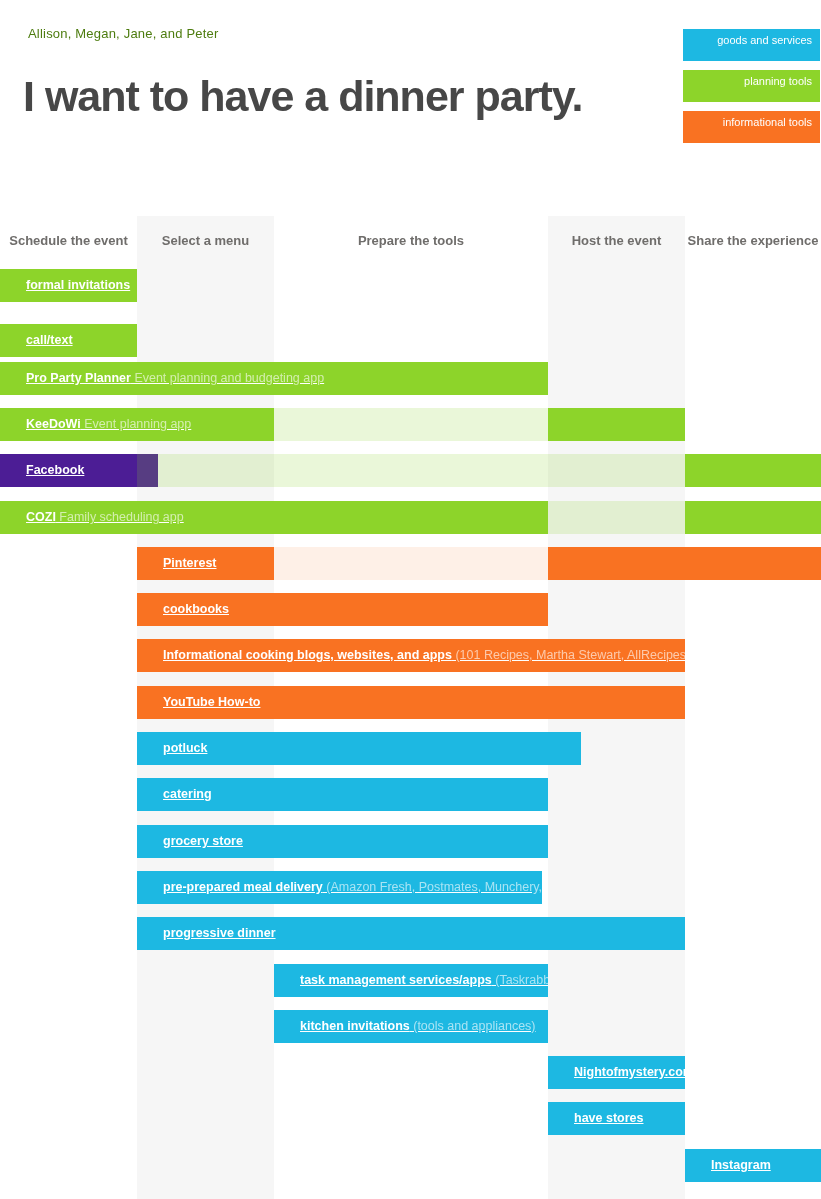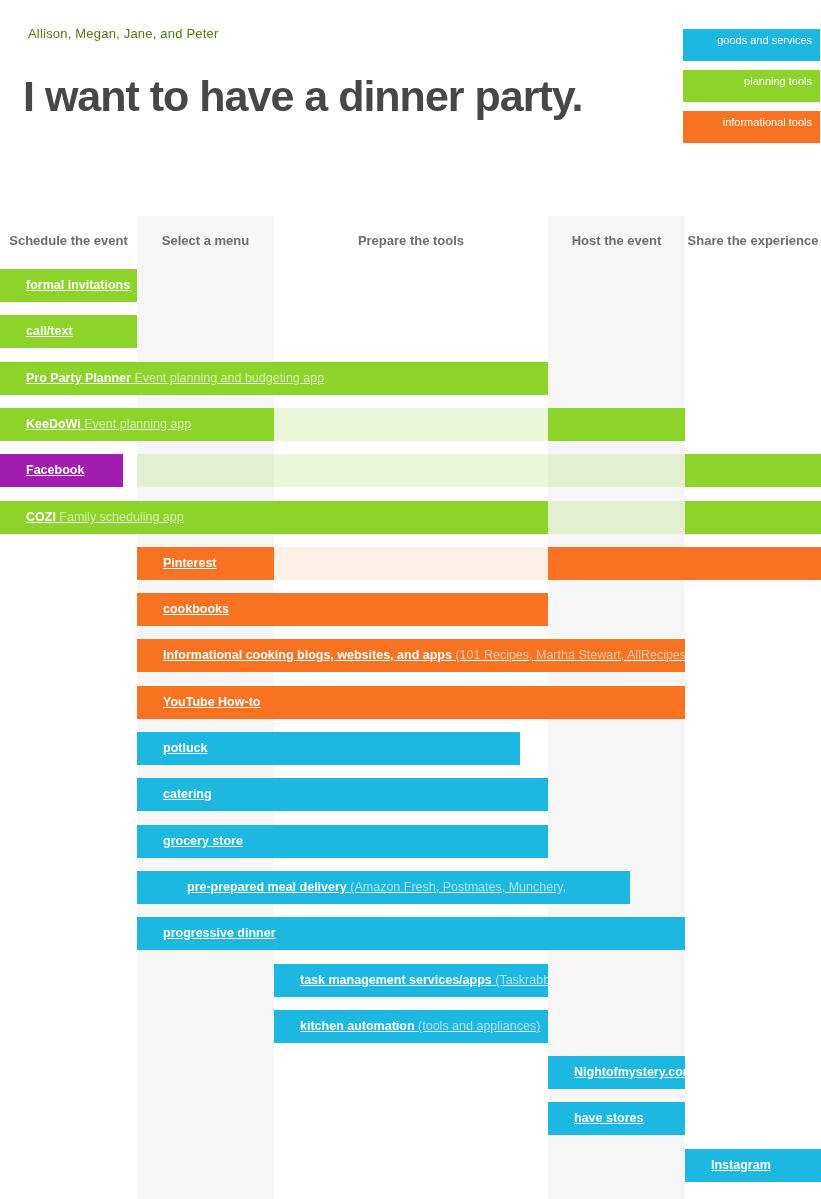--- a/index.html
+++ b/index.html
@@ -56,38 +56,38 @@
       <div class="col-header" style="left: 548px; width: 137px;">Host the event</div>
       <div class="col-header" style="left: 685px; width: 136px;">Share the experience</div>
     </div>
   <div id="bars">
       <div class="bar-row" style="top: 269px;">
         <div class="seg" style="left: 0px; width: 137px; background: rgb(141, 212, 42);">
           <span class="txt"><span class="lbl">formal invitations</span></span>
         </div>
       </div>
       <div class="bar-row" style="top: 315px;">
-        <div class="seg" style="left: 0px; width: 137px; background: rgb(141, 212, 42);">
+        <div class="seg" style="left: 0px; width: 137px; background: rgb(141, 212, 42); margin-top: 9px;">
           <span class="txt"><span class="lbl">call/text</span></span>
         </div>
       </div>
       <div class="bar-row" style="top: 362px;">
         <div class="seg" style="left: 0px; width: 548px; background: rgb(141, 212, 42);">
           <span class="txt"><span class="lbl">Pro Party Planner</span><span class="sub"> Event planning and budgeting app</span></span>
         </div>
       </div>
       <div class="bar-row" style="top: 408px;">
         <div class="seg" style="left: 0px; width: 274px; background: rgb(141, 212, 42);">
           <span class="txt"><span class="lbl">KeeDoWi</span><span class="sub"> Event planning app</span></span>
         </div>
         <div class="seg" style="left: 274px; width: 274px; background: rgba(141, 212, 42, 0.18);"></div>
         <div class="seg" style="left: 548px; width: 137px; background: rgb(141, 212, 42);"></div>
       </div>
       <div class="bar-row" style="top: 454px;">
-        <div class="seg" style="left: 0px; width: 123px; background: #a21caf;">
+        <div class="seg" style="left: 0px; width: 158px; background: #4c1d95;">
           <span class="txt"><span class="lbl">Facebook</span></span>
         </div>
         <div class="seg" style="left: 137px; width: 548px; background: rgba(141, 212, 42, 0.18);"></div>
         <div class="seg" style="left: 685px; width: 136px; background: rgb(141, 212, 42);"></div>
       </div>
       <div class="bar-row" style="top: 501px;">
         <div class="seg" style="left: 0px; width: 548px; background: rgb(141, 212, 42);">
           <span class="txt"><span class="lbl">COZI</span><span class="sub"> Family scheduling app</span></span>
         </div>
         <div class="seg" style="left: 548px; width: 137px; background: rgba(141, 212, 42, 0.18);"></div>
@@ -109,52 +109,52 @@
         <div class="seg" style="left: 137px; width: 548px; background: rgb(249, 114, 34);">
           <span class="txt"><span class="lbl">Informational cooking blogs, websites, and apps</span><span class="sub"> (101 Recipes, Martha Stewart, AllRecipes.com, Tender,</span></span>
         </div>
       </div>
       <div class="bar-row" style="top: 686px;">
         <div class="seg" style="left: 137px; width: 548px; background: rgb(249, 114, 34);">
           <span class="txt"><span class="lbl">YouTube How-to</span></span>
         </div>
       </div>
       <div class="bar-row" style="top: 732px;">
-        <div class="seg" style="left: 137px; width: 383px; background: rgb(29, 184, 226);">
+        <div class="seg" style="left: 137px; width: 444px; background: rgb(29, 184, 226);">
           <span class="txt"><span class="lbl">potluck</span></span>
         </div>
       </div>
       <div class="bar-row" style="top: 778px;">
         <div class="seg" style="left: 137px; width: 411px; background: rgb(29, 184, 226);">
           <span class="txt"><span class="lbl">catering</span></span>
         </div>
       </div>
       <div class="bar-row" style="top: 825px;">
         <div class="seg" style="left: 137px; width: 411px; background: rgb(29, 184, 226);">
           <span class="txt"><span class="lbl">grocery store</span></span>
         </div>
       </div>
       <div class="bar-row" style="top: 871px;">
-        <div class="seg" style="left: 137px; width: 493px; background: rgb(29, 184, 226); padding-left: 24px;">
+        <div class="seg" style="left: 137px; width: 405px; background: rgb(29, 184, 226);">
           <span class="txt"><span class="lbl">pre-prepared meal delivery</span><span class="sub"> (Amazon Fresh, Postmates, Munchery,</span></span>
         </div>
       </div>
       <div class="bar-row" style="top: 917px;">
         <div class="seg" style="left: 137px; width: 548px; background: rgb(29, 184, 226);">
           <span class="txt"><span class="lbl">progressive dinner</span></span>
         </div>
       </div>
       <div class="bar-row" style="top: 964px;">
         <div class="seg" style="left: 274px; width: 274px; background: rgb(29, 184, 226);">
           <span class="txt"><span class="lbl">task management services/apps</span><span class="sub"> (Taskrabbit, Thyme)</span></span>
         </div>
       </div>
       <div class="bar-row" style="top: 1010px;">
         <div class="seg" style="left: 274px; width: 274px; background: rgb(29, 184, 226);">
-          <span class="txt"><span class="lbl">kitchen automation</span><span class="sub"> (tools and appliances)</span></span>
+          <span class="txt"><span class="lbl">kitchen invitations</span><span class="sub"> (tools and appliances)</span></span>
         </div>
       </div>
       <div class="bar-row" style="top: 1056px;">
         <div class="seg" style="left: 548px; width: 137px; background: rgb(29, 184, 226);">
           <span class="txt"><span class="lbl">Nightofmystery.com</span></span>
         </div>
       </div>
       <div class="bar-row" style="top: 1102px;">
         <div class="seg" style="left: 548px; width: 137px; background: rgb(29, 184, 226);">
           <span class="txt"><span class="lbl">have stores</span></span>

